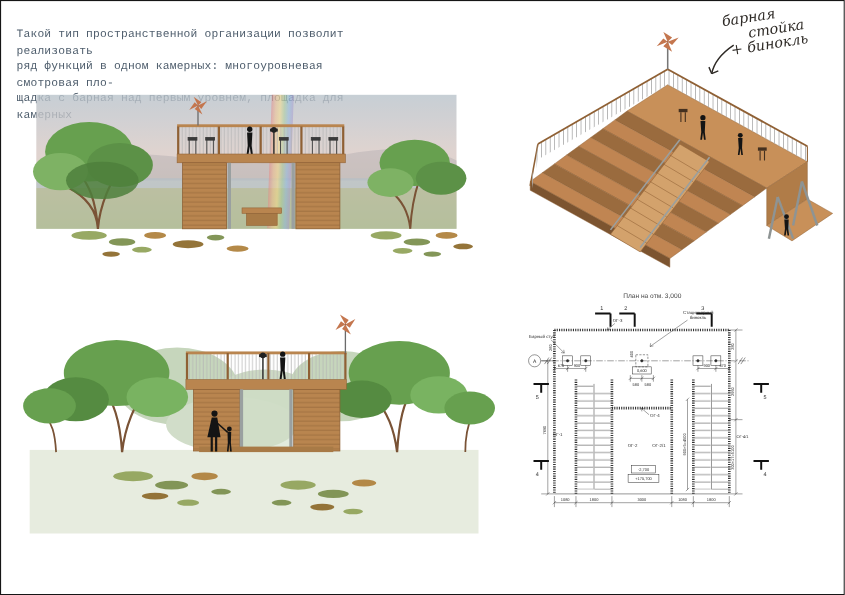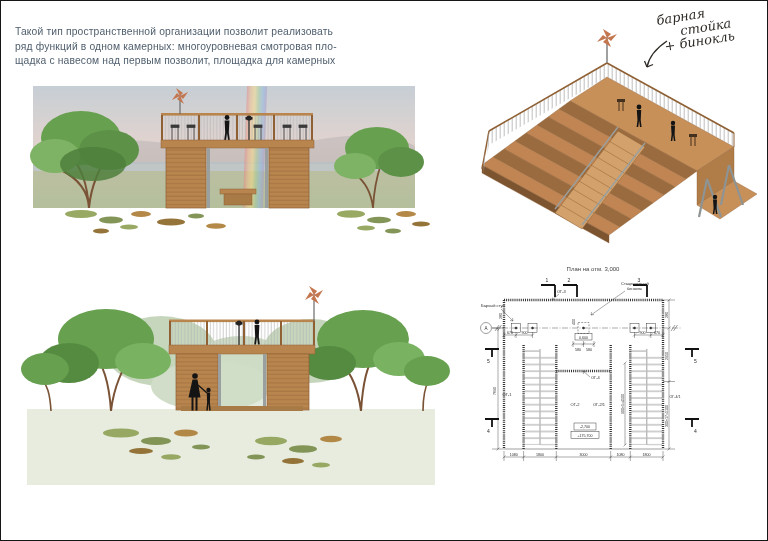--- a/index.html
+++ b/index.html
@@ -1,19 +1,19 @@
 <!DOCTYPE html>
 <html><head>
 <meta charset="utf-8">
 <style>
   html,body{margin:0;padding:0;background:#888;}
   .page{position:relative;width:766px;height:539px;background:#fff;border:1px solid #161616;
         overflow:hidden;font-family:"Liberation Sans",sans-serif;}
   .intro{position:absolute;left:14px;top:24px;width:336px;font-size:10.3px;line-height:1.42;
-         letter-spacing:.15px;color:#4f5e6d;}
+         letter-spacing:.15px;color:#4f5e6d;font-family:Liberation Mono, monospace;}
   .panel{position:absolute;}
   svg{display:block;}
   svg text{font-family:"Liberation Sans",sans-serif;fill:#2b2b2b;}
   .annot{position:absolute;left:638px;top:6px;width:128px;height:78px;
          font-family:"DejaVu Serif",serif;font-style:italic;color:#2e2a26;
          transform:rotate(-9deg);font-size:13px;line-height:1.05;}
   .annot .l1{margin-left:22px;}
   .annot .l2{margin-left:44px;}
   .annot .l3{margin-left:26px;}
   .annot-arrow{position:absolute;left:640px;top:34px;}
@@ -25,21 +25,21 @@
   .t60{font-size:6px;fill:#444;}
 </style>
 </head>
 <body>
 
 <div class="page">
 
   <div class="intro">
     <div>Такой тип пространственной организации позволит реализовать</div>
     <div>ряд функций в одном камерных: многоуровневая смотровая пло-</div>
-    <div>щадка с навесом над первым позволит, площадка для камерных</div>
+    <div>щадка с барная над первым уровнем, площадка для камерных</div>
   </div>
 
   <div class="panel" style="left:10px;top:85px;">
     <svg width="425" height="168" viewBox="0 0 425 168">
       <defs>
         <linearGradient id="sky1" x1="0" y1="0" x2="0" y2="1">
           <stop offset="0" stop-color="#b9c3cb"></stop>
             <stop offset=".45" stop-color="#d9c9c4"></stop>
           <stop offset=".75" stop-color="#c9c2ae"></stop>
             <stop offset="1" stop-color="#b8c2a0"></stop>

